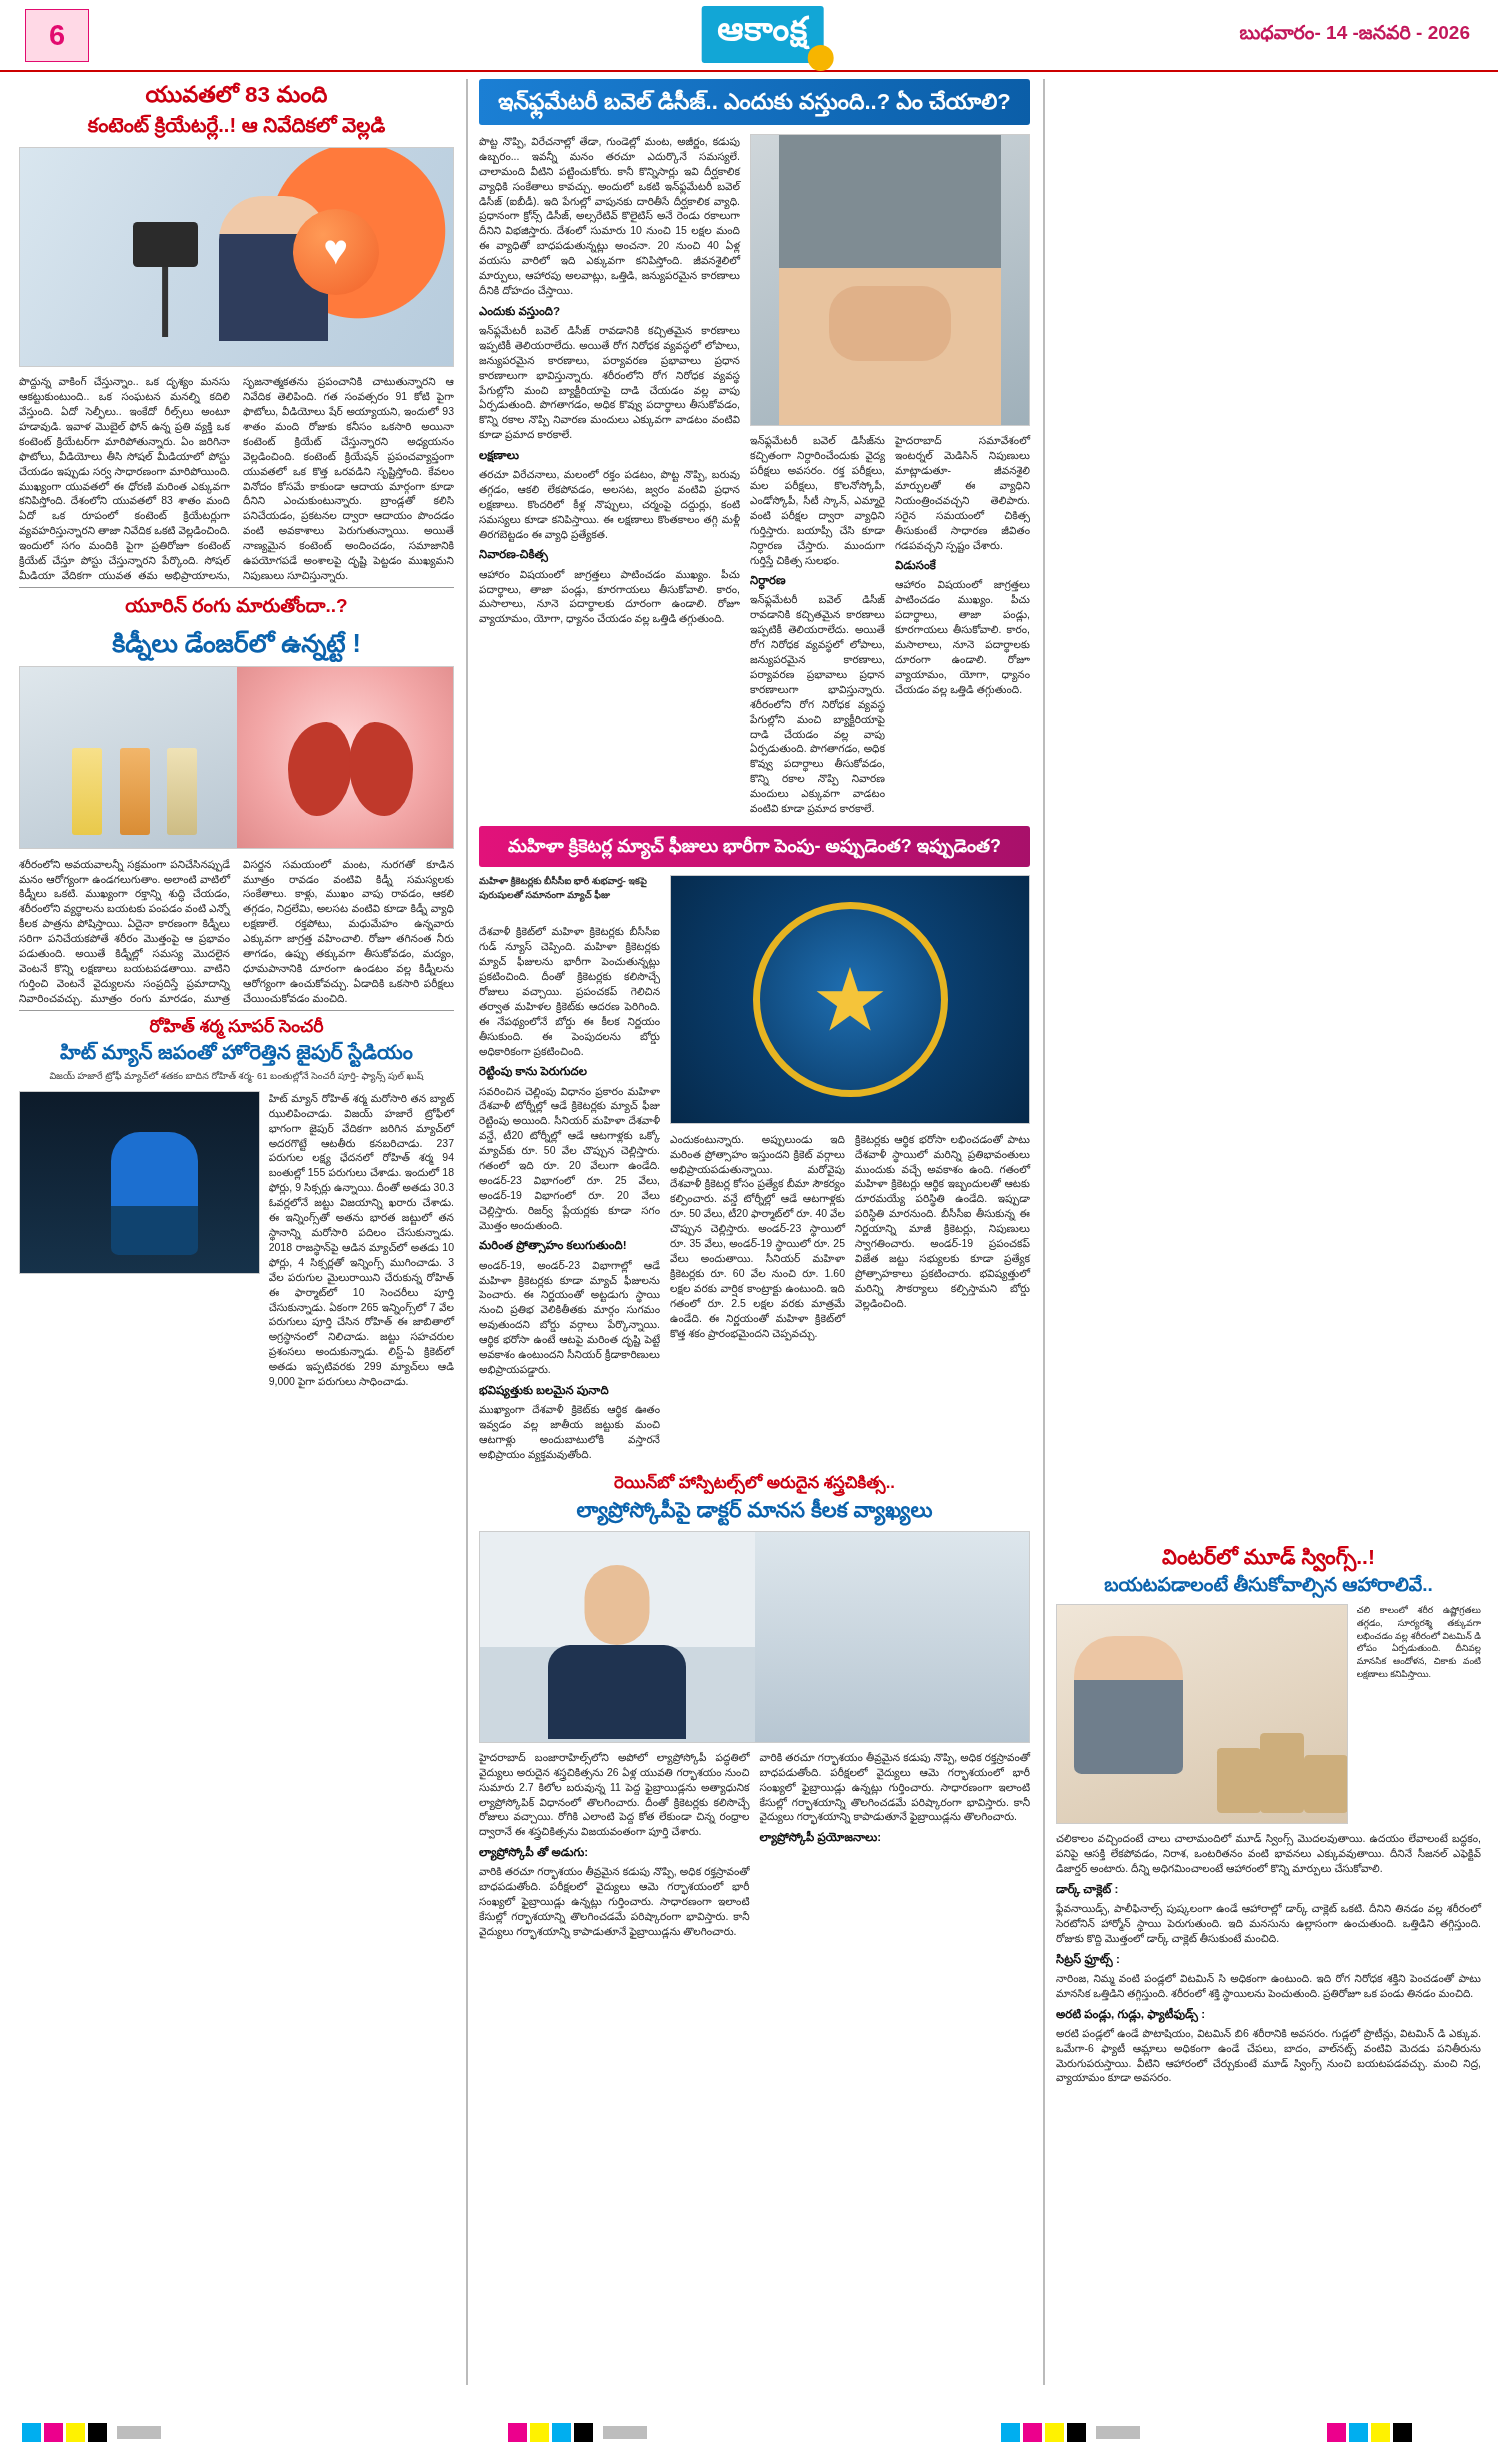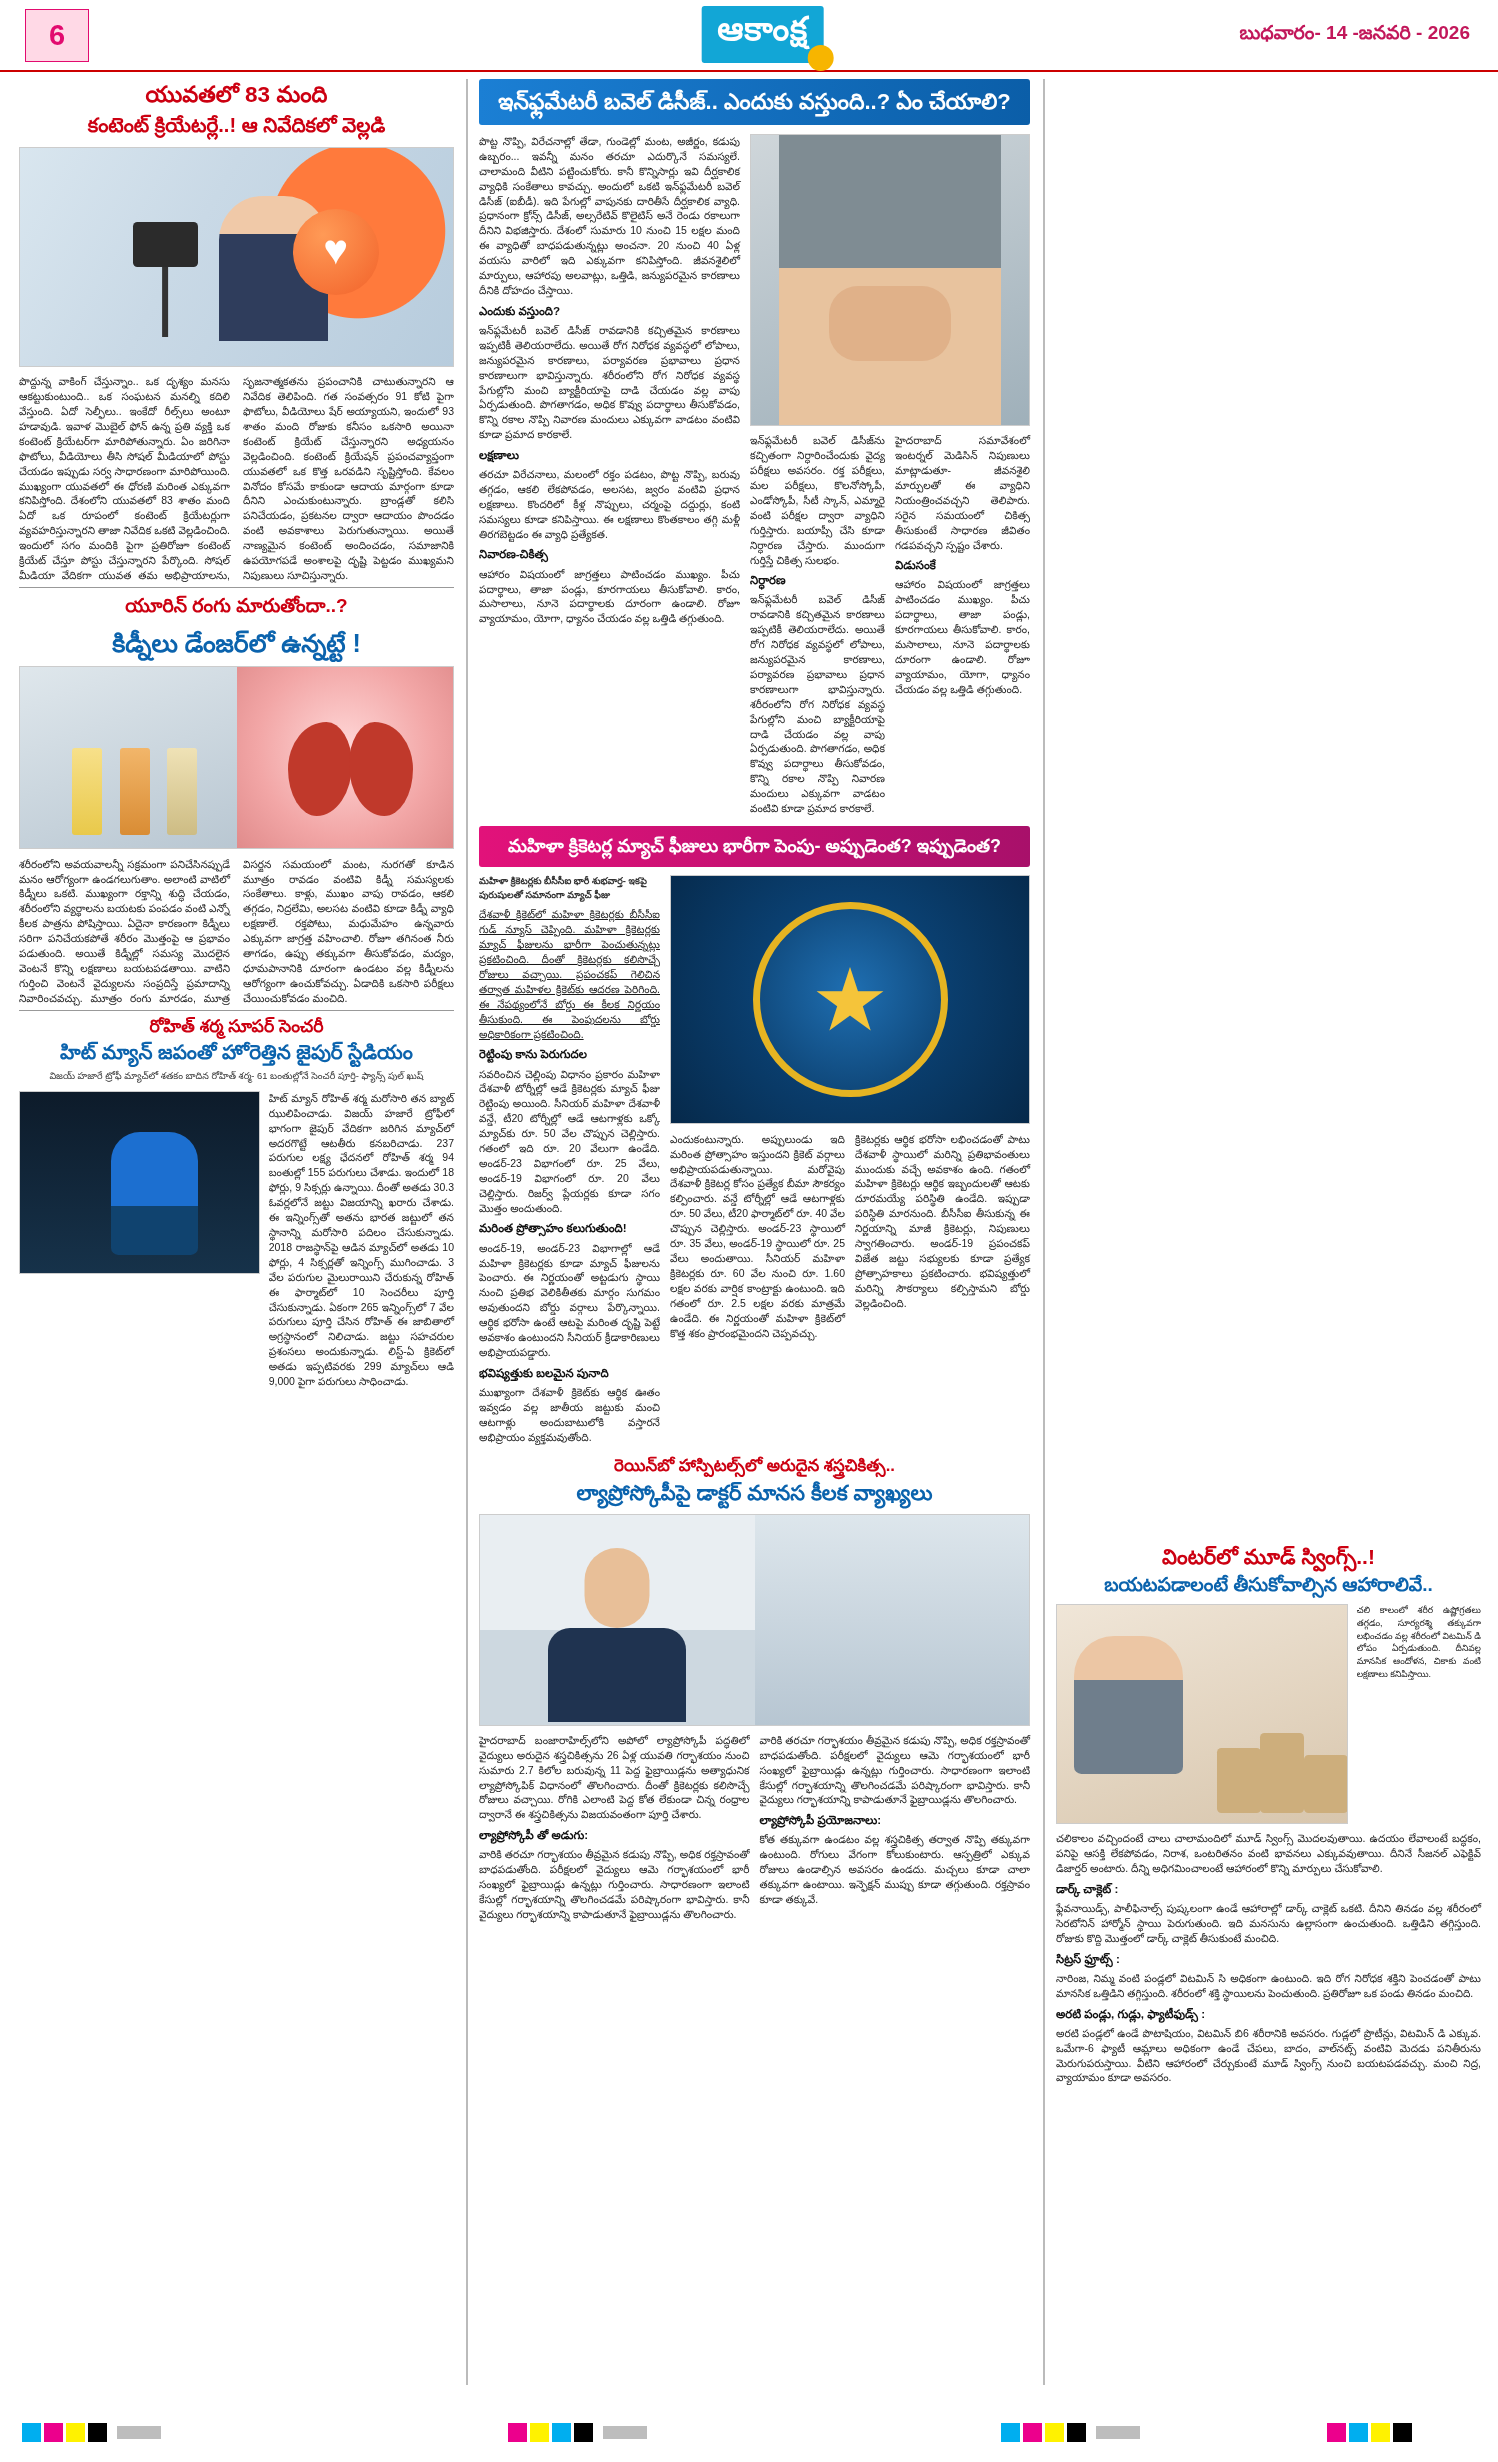--- a/index.html
+++ b/index.html
@@ -176,21 +176,21 @@
             </div>
           </div>
         </div>
       </div>
 
       <div class="banner pink" style="margin-top:10px;">మహిళా క్రికెటర్ల మ్యాచ్ ఫీజులు భారీగా పెంపు- అప్పుడెంత? ఇప్పుడెంత?</div>
 
       <div style="display:flex;gap:10px;margin-top:8.7px;">
         <div style="width:181px;">
           <div class="cap" style="text-align:left;font-weight:bold;">మహిళా క్రికెటర్లకు బీసీసీఐ భారీ శుభవార్త- ఇకపై పురుషులతో సమానంగా మ్యాచ్ ఫీజు</div>
-          <div class="body-text" style="margin-top:4px;text-decoration:underline;">దేశవాళీ క్రికెట్‌లో మహిళా క్రికెటర్లకు బీసీసీఐ గుడ్ న్యూస్ చెప్పింది. మహిళా క్రికెటర్లకు మ్యాచ్ ఫీజులను భారీగా పెంచుతున్నట్లు ప్రకటించింది. దీంతో క్రికెటర్లకు కలిసొచ్చే రోజులు వచ్చాయి. ప్రపంచకప్ గెలిచిన తర్వాత మహిళల క్రికెట్‌కు ఆదరణ పెరిగింది. ఈ నేపథ్యంలోనే బోర్డు ఈ కీలక నిర్ణయం తీసుకుంది. ఈ పెంపుదలను బోర్డు అధికారికంగా ప్రకటించింది.</div>
+          <div class="body-text" style="margin-top:21px;">దేశవాళీ క్రికెట్‌లో మహిళా క్రికెటర్లకు బీసీసీఐ గుడ్ న్యూస్ చెప్పింది. మహిళా క్రికెటర్లకు మ్యాచ్ ఫీజులను భారీగా పెంచుతున్నట్లు ప్రకటించింది. దీంతో క్రికెటర్లకు కలిసొచ్చే రోజులు వచ్చాయి. ప్రపంచకప్ గెలిచిన తర్వాత మహిళల క్రికెట్‌కు ఆదరణ పెరిగింది. ఈ నేపథ్యంలోనే బోర్డు ఈ కీలక నిర్ణయం తీసుకుంది. ఈ పెంపుదలను బోర్డు అధికారికంగా ప్రకటించింది.</div>
           <div class="sub">రెట్టింపు కాను పెరుగుదల</div>
           <div class="body-text">సవరించిన చెల్లింపు విధానం ప్రకారం మహిళా దేశవాళీ టోర్నీల్లో ఆడే క్రికెటర్లకు మ్యాచ్ ఫీజు రెట్టింపు అయింది. సీనియర్ మహిళా దేశవాళీ వన్డే, టీ20 టోర్నీల్లో ఆడే ఆటగాళ్లకు ఒక్కో మ్యాచ్‌కు రూ. 50 వేల చొప్పున చెల్లిస్తారు. గతంలో ఇది రూ. 20 వేలుగా ఉండేది. అండర్-23 విభాగంలో రూ. 25 వేలు, అండర్-19 విభాగంలో రూ. 20 వేలు చెల్లిస్తారు. రిజర్వ్ ప్లేయర్లకు కూడా సగం మొత్తం అందుతుంది.</div>
           <div class="sub">మరింత ప్రోత్సాహం కలుగుతుంది!</div>
           <div class="body-text">అండర్-19, అండర్-23 విభాగాల్లో ఆడే మహిళా క్రికెటర్లకు కూడా మ్యాచ్ ఫీజులను పెంచారు. ఈ నిర్ణయంతో అట్టడుగు స్థాయి నుంచి ప్రతిభ వెలికితీతకు మార్గం సుగమం అవుతుందని బోర్డు వర్గాలు పేర్కొన్నాయి. ఆర్థిక భరోసా ఉంటే ఆటపై మరింత దృష్టి పెట్టే అవకాశం ఉంటుందని సీనియర్ క్రీడాకారిణులు అభిప్రాయపడ్డారు.</div>
           <div class="sub">భవిష్యత్తుకు బలమైన పునాది</div>
           <div class="body-text">ముఖ్యాంగా దేశవాళీ క్రికెట్‌కు ఆర్థిక ఊతం ఇవ్వడం వల్ల జాతీయ జట్టుకు మంచి ఆటగాళ్లు అందుబాటులోకి వస్తారనే అభిప్రాయం వ్యక్తమవుతోంది.</div>
         </div>
         <div style="flex:1;">
           <div class="imgbox ph ph5">
             <div class="bcci">
@@ -216,21 +216,20 @@
         </div>
         <div style="display:flex;gap:10px;margin-top:7.3px;">
           <div style="flex:1;">
             <div class="body-text">హైదరాబాద్ బంజారాహిల్స్‌లోని అపోలో ల్యాప్రోస్కోపీ పద్ధతిలో వైద్యులు అరుదైన శస్త్రచికిత్సను 26 ఏళ్ల యువతి గర్భాశయం నుంచి సుమారు 2.7 కిలోల బరువున్న 11 పెద్ద ఫైబ్రాయిడ్లను అత్యాధునిక ల్యాప్రోస్కోపిక్ విధానంలో తొలగించారు. దీంతో క్రికెటర్లకు కలిసొచ్చే రోజులు వచ్చాయి. రోగికి ఎలాంటి పెద్ద కోత లేకుండా చిన్న రంధ్రాల ద్వారానే ఈ శస్త్రచికిత్సను విజయవంతంగా పూర్తి చేశారు.</div>
             <div class="sub">ల్యాప్రోస్కోపీ తో అడుగు:</div>
             <div class="body-text">వారికి తరచూ గర్భాశయం తీవ్రమైన కడుపు నొప్పి, అధిక రక్తస్రావంతో బాధపడుతోంది. పరీక్షలలో వైద్యులు ఆమె గర్భాశయంలో భారీ సంఖ్యలో ఫైబ్రాయిడ్లు ఉన్నట్లు గుర్తించారు. సాధారణంగా ఇలాంటి కేసుల్లో గర్భాశయాన్ని తొలగించడమే పరిష్కారంగా భావిస్తారు. కానీ వైద్యులు గర్భాశయాన్ని కాపాడుతూనే ఫైబ్రాయిడ్లను తొలగించారు.</div>
           </div>
           <div style="flex:1;">
             <div class="body-text">వారికి తరచూ గర్భాశయం తీవ్రమైన కడుపు నొప్పి, అధిక రక్తస్రావంతో బాధపడుతోంది. పరీక్షలలో వైద్యులు ఆమె గర్భాశయంలో భారీ సంఖ్యలో ఫైబ్రాయిడ్లు ఉన్నట్లు గుర్తించారు. సాధారణంగా ఇలాంటి కేసుల్లో గర్భాశయాన్ని తొలగించడమే పరిష్కారంగా భావిస్తారు. కానీ వైద్యులు గర్భాశయాన్ని కాపాడుతూనే ఫైబ్రాయిడ్లను తొలగించారు.</div>
             <div class="sub">ల్యాప్రోస్కోపీ ప్రయోజనాలు:</div>
-            <div class="body-text">కోత తక్కువగా ఉండటం వల్ల శస్త్రచికిత్స తర్వాత నొప్పి తక్కువగా ఉంటుంది. రోగులు వేగంగా కోలుకుంటారు. ఆస్పత్రిలో ఎక్కువ రోజులు ఉండాల్సిన అవసరం ఉండదు. మచ్చలు కూడా చాలా తక్కువగా ఉంటాయి. ఇన్ఫెక్షన్ ముప్పు కూడా తగ్గుతుంది. రక్తస్రావం కూడా తక్కువే.</div>
           </div>
         </div>
       </div>
     </div>
 
     <div class="rightcol">
 
       <div style="height:1472px;"></div>
 
       <div>

